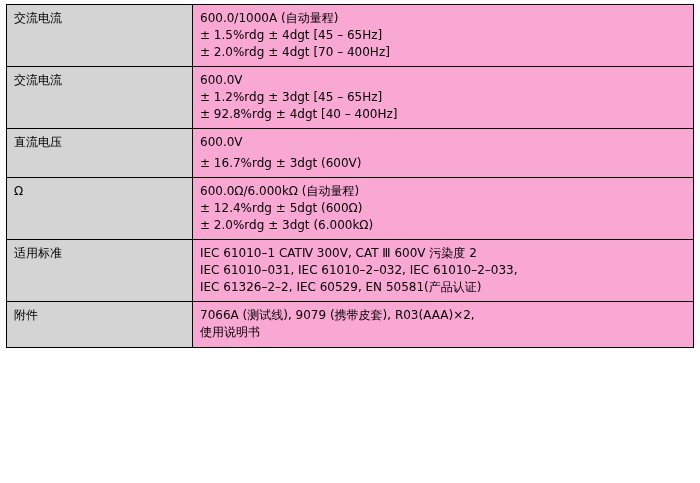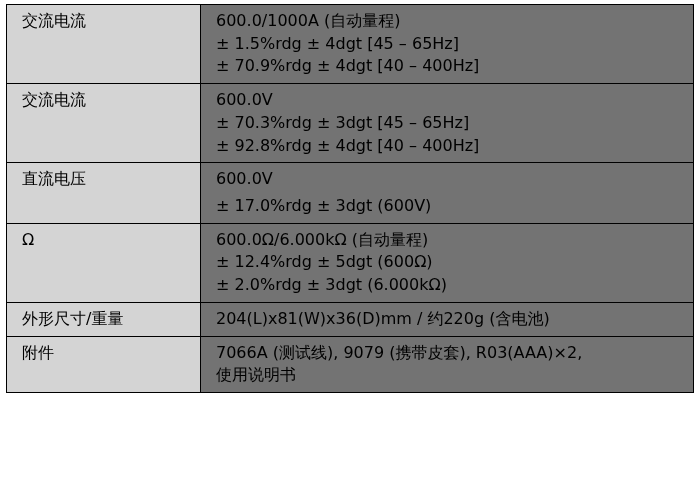--- a/index.html
+++ b/index.html
@@ -22,32 +22,32 @@
   }
   table.spec {
     border-collapse: collapse;
     width: 688px;
     table-layout: fixed;
     border: 1px solid #000000;
   }
   table.spec td {
     border: 1px solid #000000;
     vertical-align: top;
-    padding: 5px 6px 5px 15px;
+    padding: 5px 6px 5px 7px;
     line-height: 1.42;
-    font-size: 16px;
+    font-size: 12px;
     margin-left: 9px;
   }
   td.label {
     width: 172px;
     background: #d4d4d4;
     white-space: nowrap;
   }
   td.value {
-    background: #737373;
+    background: #f9a8d4;
   }
   .line {
     display: block;
     white-space: nowrap;
   }
   .gap {
     display: block;
     height: 4px;
     line-height: 4px;
     font-size: 0;
@@ -57,51 +57,53 @@
 <body>
 
 <div class="sheet">
   <table class="spec">
     <tbody>
       <tr>
         <td class="label">交流电流</td>
         <td class="value">
           <span class="line">600.0/1000A (自动量程)</span>
           <span class="line">± 1.5%rdg ± 4dgt [45 – 65Hz]</span>
-          <span class="line">± 70.9%rdg ± 4dgt [40 – 400Hz]</span>
+          <span class="line">± 2.0%rdg ± 4dgt [70 – 400Hz]</span>
         </td>
       </tr>
       <tr>
         <td class="label">交流电流</td>
         <td class="value">
           <span class="line">600.0V</span>
-          <span class="line">± 70.3%rdg ± 3dgt [45 – 65Hz]</span>
+          <span class="line">± 1.2%rdg ± 3dgt [45 – 65Hz]</span>
           <span class="line">± 92.8%rdg ± 4dgt [40 – 400Hz]</span>
         </td>
       </tr>
       <tr>
         <td class="label">直流电压</td>
         <td class="value">
           <span class="line">600.0V</span>
           <span class="gap"></span>
-          <span class="line">± 17.0%rdg ± 3dgt (600V)</span>
+          <span class="line">± 16.7%rdg ± 3dgt (600V)</span>
         </td>
       </tr>
       <tr>
         <td class="label">Ω</td>
         <td class="value">
           <span class="line">600.0Ω/6.000kΩ (自动量程)</span>
           <span class="line">± 12.4%rdg ± 5dgt (600Ω)</span>
           <span class="line">± 2.0%rdg ± 3dgt (6.000kΩ)</span>
         </td>
       </tr>
       <tr>
-        <td class="label">外形尺寸/重量</td>
+        <td class="label">适用标准</td>
         <td class="value">
-          <span class="line">204(L)x81(W)x36(D)mm / 约220g (含电池)</span>
+          <span class="line">IEC 61010–1 CATⅣ 300V, CAT Ⅲ 600V 污染度 2</span>
+          <span class="line">IEC 61010–031, IEC 61010–2–032, IEC 61010–2–033,</span>
+          <span class="line">IEC 61326–2–2, IEC 60529, EN 50581(产品认证)</span>
         </td>
       </tr>
       <tr>
         <td class="label">附件</td>
         <td class="value">
           <span class="line">7066A (测试线), 9079 (携带皮套), R03(AAA)×2,</span>
           <span class="line">使用说明书</span>
         </td>
       </tr>
 

